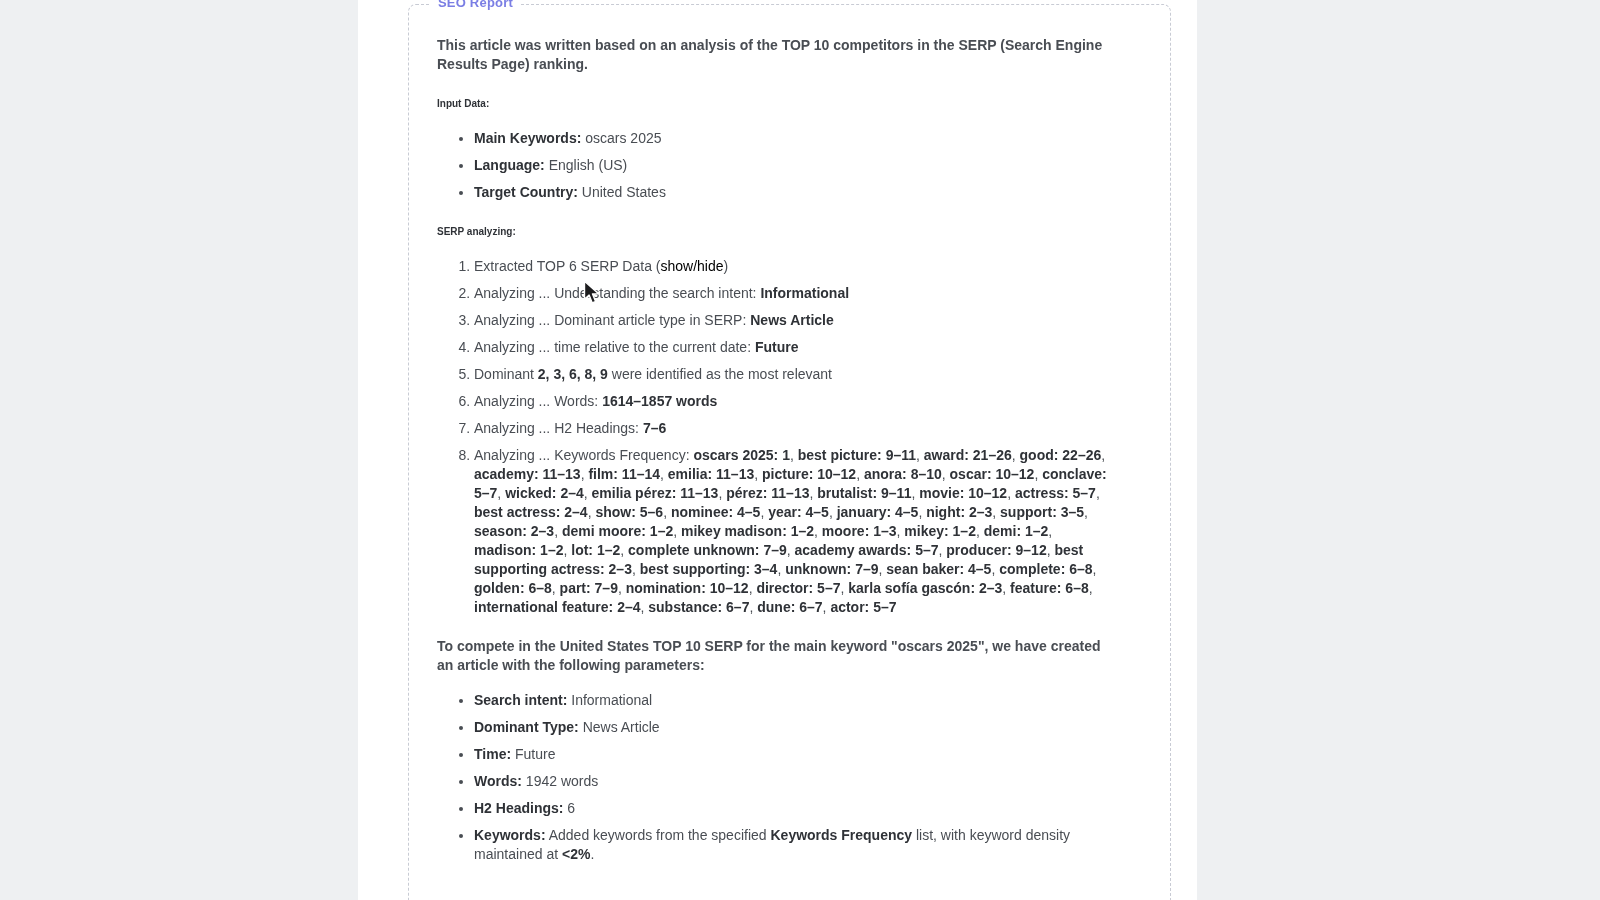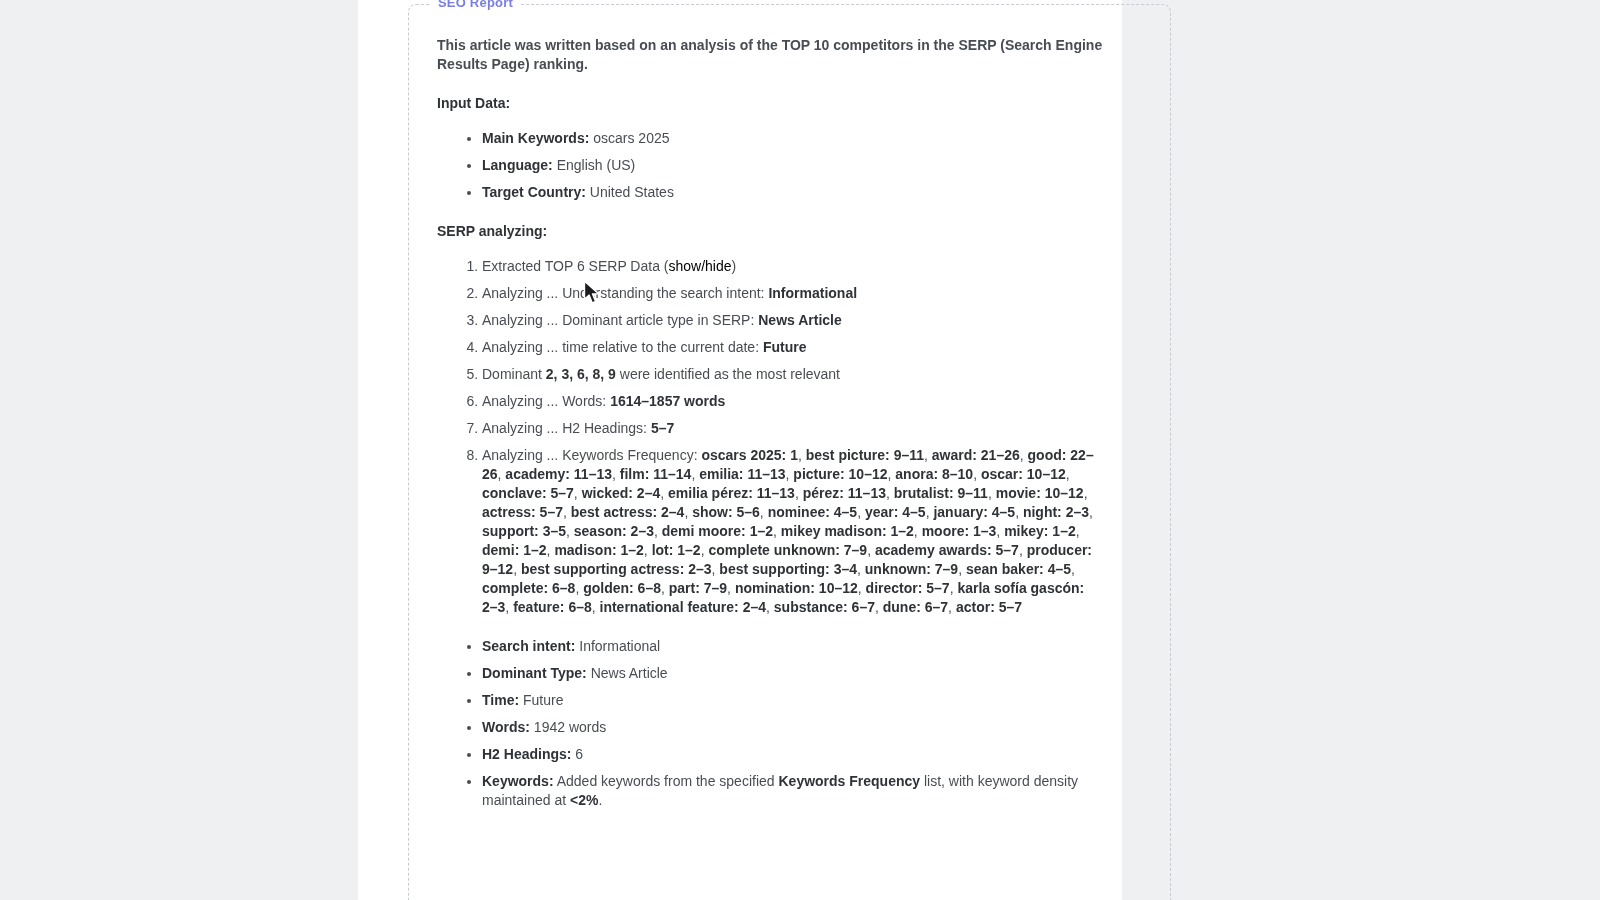--- a/index.html
+++ b/index.html
@@ -6,40 +6,40 @@
   html, body { margin: 0; padding: 0; }
   body {
     width: 1600px; height: 900px;
     position: relative; overflow: hidden;
     background: #eef0f2;
     font-family: "Liberation Sans", "DejaVu Sans", sans-serif;
     font-size: 14px; line-height: 19px; color: #494d53;
   }
   .page {
     position: absolute; left: 358px; top: 0;
-    width: 764px; height: 900px;
+    width: 839px; height: 900px;
     background: #ffffff;
   }
   .report-box {
     position: absolute; left: 50px; top: 4px;
     width: 763px; height: 980px;
     border: 1px dashed #c8cbd4;
     border-radius: 8px;
     padding: 31px 56px 40px 28px;
   }
   .box-label {
     position: absolute; top: -10px; left: 22px;
     background: #ffffff; padding: 0 7px;
     color: #7a7ee4; font-size: 13px; font-weight: 600;
     letter-spacing: .2px; line-height: 15px;
   }
   p { margin: 0 0 16px; font-weight: bold; }
-  h4 { margin: 20px 0 16px; font-size: 14px; font-weight: 700; color: #2f3237; }
+  h4 { margin: 20px 0 16px; font-size: 10px; font-weight: 700; color: #2f3237; }
   strong { font-weight: 700; color: #2f3237; }
-  ul, ol { margin: 0 13px 20px; padding-left: 32px; }
+  ul, ol { margin: 0 5px 20px; padding-left: 32px; }
   li { margin-bottom: 8px; }
   a.link { color: #7a7ee4; text-decoration: none; cursor: pointer; }
   .cursor { position: absolute; z-index: 20; pointer-events: none; }
 </style>
 </head>
 <body style="background: rgb(238, 240, 242);">
 
 <div class="page">
   <div class="report-box">
     <span class="box-label" style="color: rgb(122, 126, 228);">SEO Report</span>
@@ -54,24 +54,25 @@
       </ul>
 
     <h4>SERP analyzing:</h4>
     <ol>
         <li><span>Extracted TOP 6 SERP Data (</span><a class="link" style="color: #000000;">show/hide</a><span>)</span></li>
         <li><span>Analyzing ... Understanding the search intent: </span><strong>Informational</strong></li>
         <li><span>Analyzing ... Dominant article type in SERP: </span><strong>News Article</strong></li>
         <li><span>Analyzing ... time relative to the current date: </span><strong>Future</strong></li>
         <li><span>Dominant </span><strong>2, 3, 6, 8, 9</strong><span> were identified as the most relevant</span></li>
         <li><span>Analyzing ... Words: </span><strong>1614–1857 words</strong></li>
-        <li><span>Analyzing ... H2 Headings: </span><strong>5–7</strong></li>
+        <li><span>Analyzing ... H2 Headings: </span><strong>7–6</strong></li>
         <li><span>Analyzing ... Keywords Frequency: </span><strong>oscars 2025: 1</strong>, <strong>best picture: 9–11</strong>, <strong>award: 21–26</strong>, <strong>good: 22–26</strong>, <strong>academy: 11–13</strong>, <strong>film: 11–14</strong>, <strong>emilia: 11–13</strong>, <strong>picture: 10–12</strong>, <strong>anora: 8–10</strong>, <strong>oscar: 10–12</strong>, <strong>conclave: 5–7</strong>, <strong>wicked: 2–4</strong>, <strong>emilia pérez: 11–13</strong>, <strong>pérez: 11–13</strong>, <strong>brutalist: 9–11</strong>, <strong>movie: 10–12</strong>, <strong>actress: 5–7</strong>, <strong>best actress: 2–4</strong>, <strong>show: 5–6</strong>, <strong>nominee: 4–5</strong>, <strong>year: 4–5</strong>, <strong>january: 4–5</strong>, <strong>night: 2–3</strong>, <strong>support: 3–5</strong>, <strong>season: 2–3</strong>, <strong>demi moore: 1–2</strong>, <strong>mikey madison: 1–2</strong>, <strong>moore: 1–3</strong>, <strong>mikey: 1–2</strong>, <strong>demi: 1–2</strong>, <strong>madison: 1–2</strong>, <strong>lot: 1–2</strong>, <strong>complete unknown: 7–9</strong>, <strong>academy awards: 5–7</strong>, <strong>producer: 9–12</strong>, <strong>best supporting actress: 2–3</strong>, <strong>best supporting: 3–4</strong>, <strong>unknown: 7–9</strong>, <strong>sean baker: 4–5</strong>, <strong>complete: 6–8</strong>, <strong>golden: 6–8</strong>, <strong>part: 7–9</strong>, <strong>nomination: 10–12</strong>, <strong>director: 5–7</strong>, <strong>karla sofía gascón: 2–3</strong>, <strong>feature: 6–8</strong>, <strong>international feature: 2–4</strong>, <strong>substance: 6–7</strong>, <strong>dune: 6–7</strong>, <strong>actor: 5–7</strong></li>
       </ol>
 
+    <p>To compete in the United States TOP 10 SERP for the main keyword "oscars 2025", we have created an article with the following parameters:</p>
     <ul>
         <li><strong>Search intent:</strong><span> Informational</span></li>
         <li><strong>Dominant Type:</strong><span> News Article</span></li>
         <li><strong>Time:</strong><span> Future</span></li>
         <li><strong>Words:</strong><span> 1942 words</span></li>
         <li><strong>H2 Headings:</strong><span> 6</span></li>
         <li><strong>Keywords:</strong><span> Added keywords from the specified </span><strong>Keywords Frequency</strong><span> list, with keyword density maintained at </span><strong>&lt;2%</strong><span>.</span></li>
       </ul>
   </div>
 </div>

